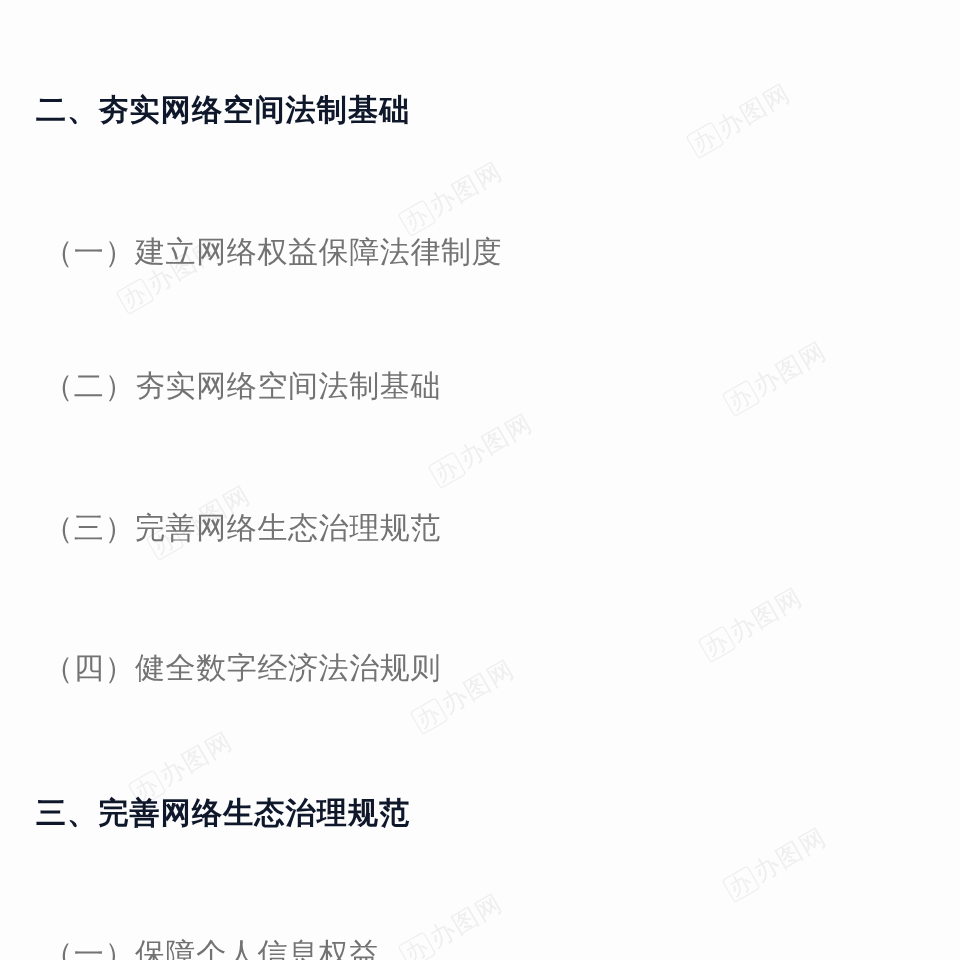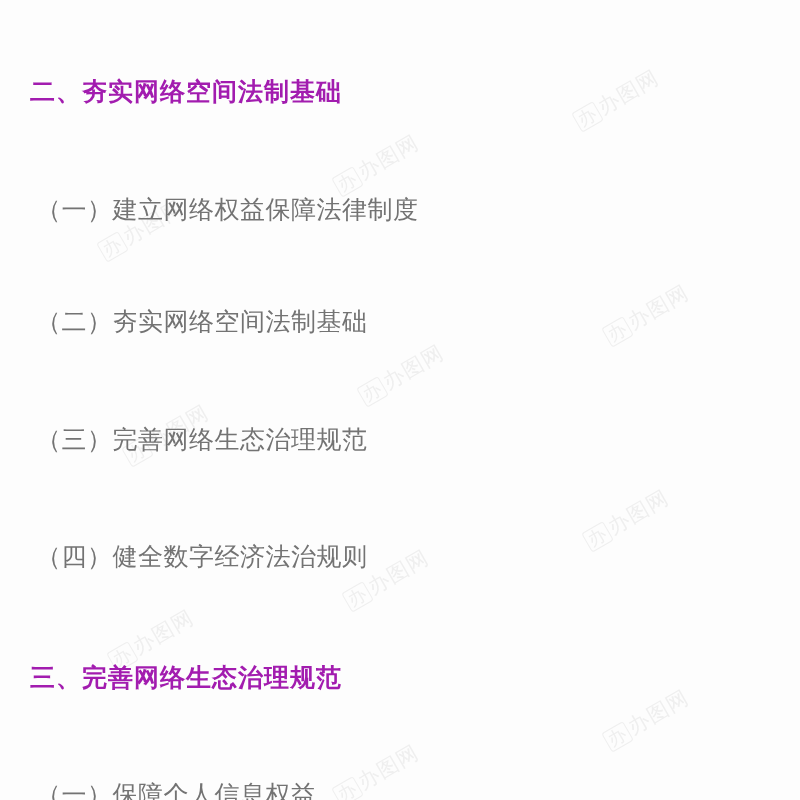--- a/index.html
+++ b/index.html
@@ -56,21 +56,21 @@
     z-index: 2;
     padding: 0;
   }
 
   .doc-line {
     position: absolute;
     white-space: nowrap;
   }
 
   .heading {
-    color: #a21caf;
+    color: #0f172a;
     font-weight: bold;
     font-size: 25px;
     letter-spacing: 1px;
   }
 
   .item {
     color: #737373;
     font-size: 25px;
     letter-spacing: 0.5px;
   }

